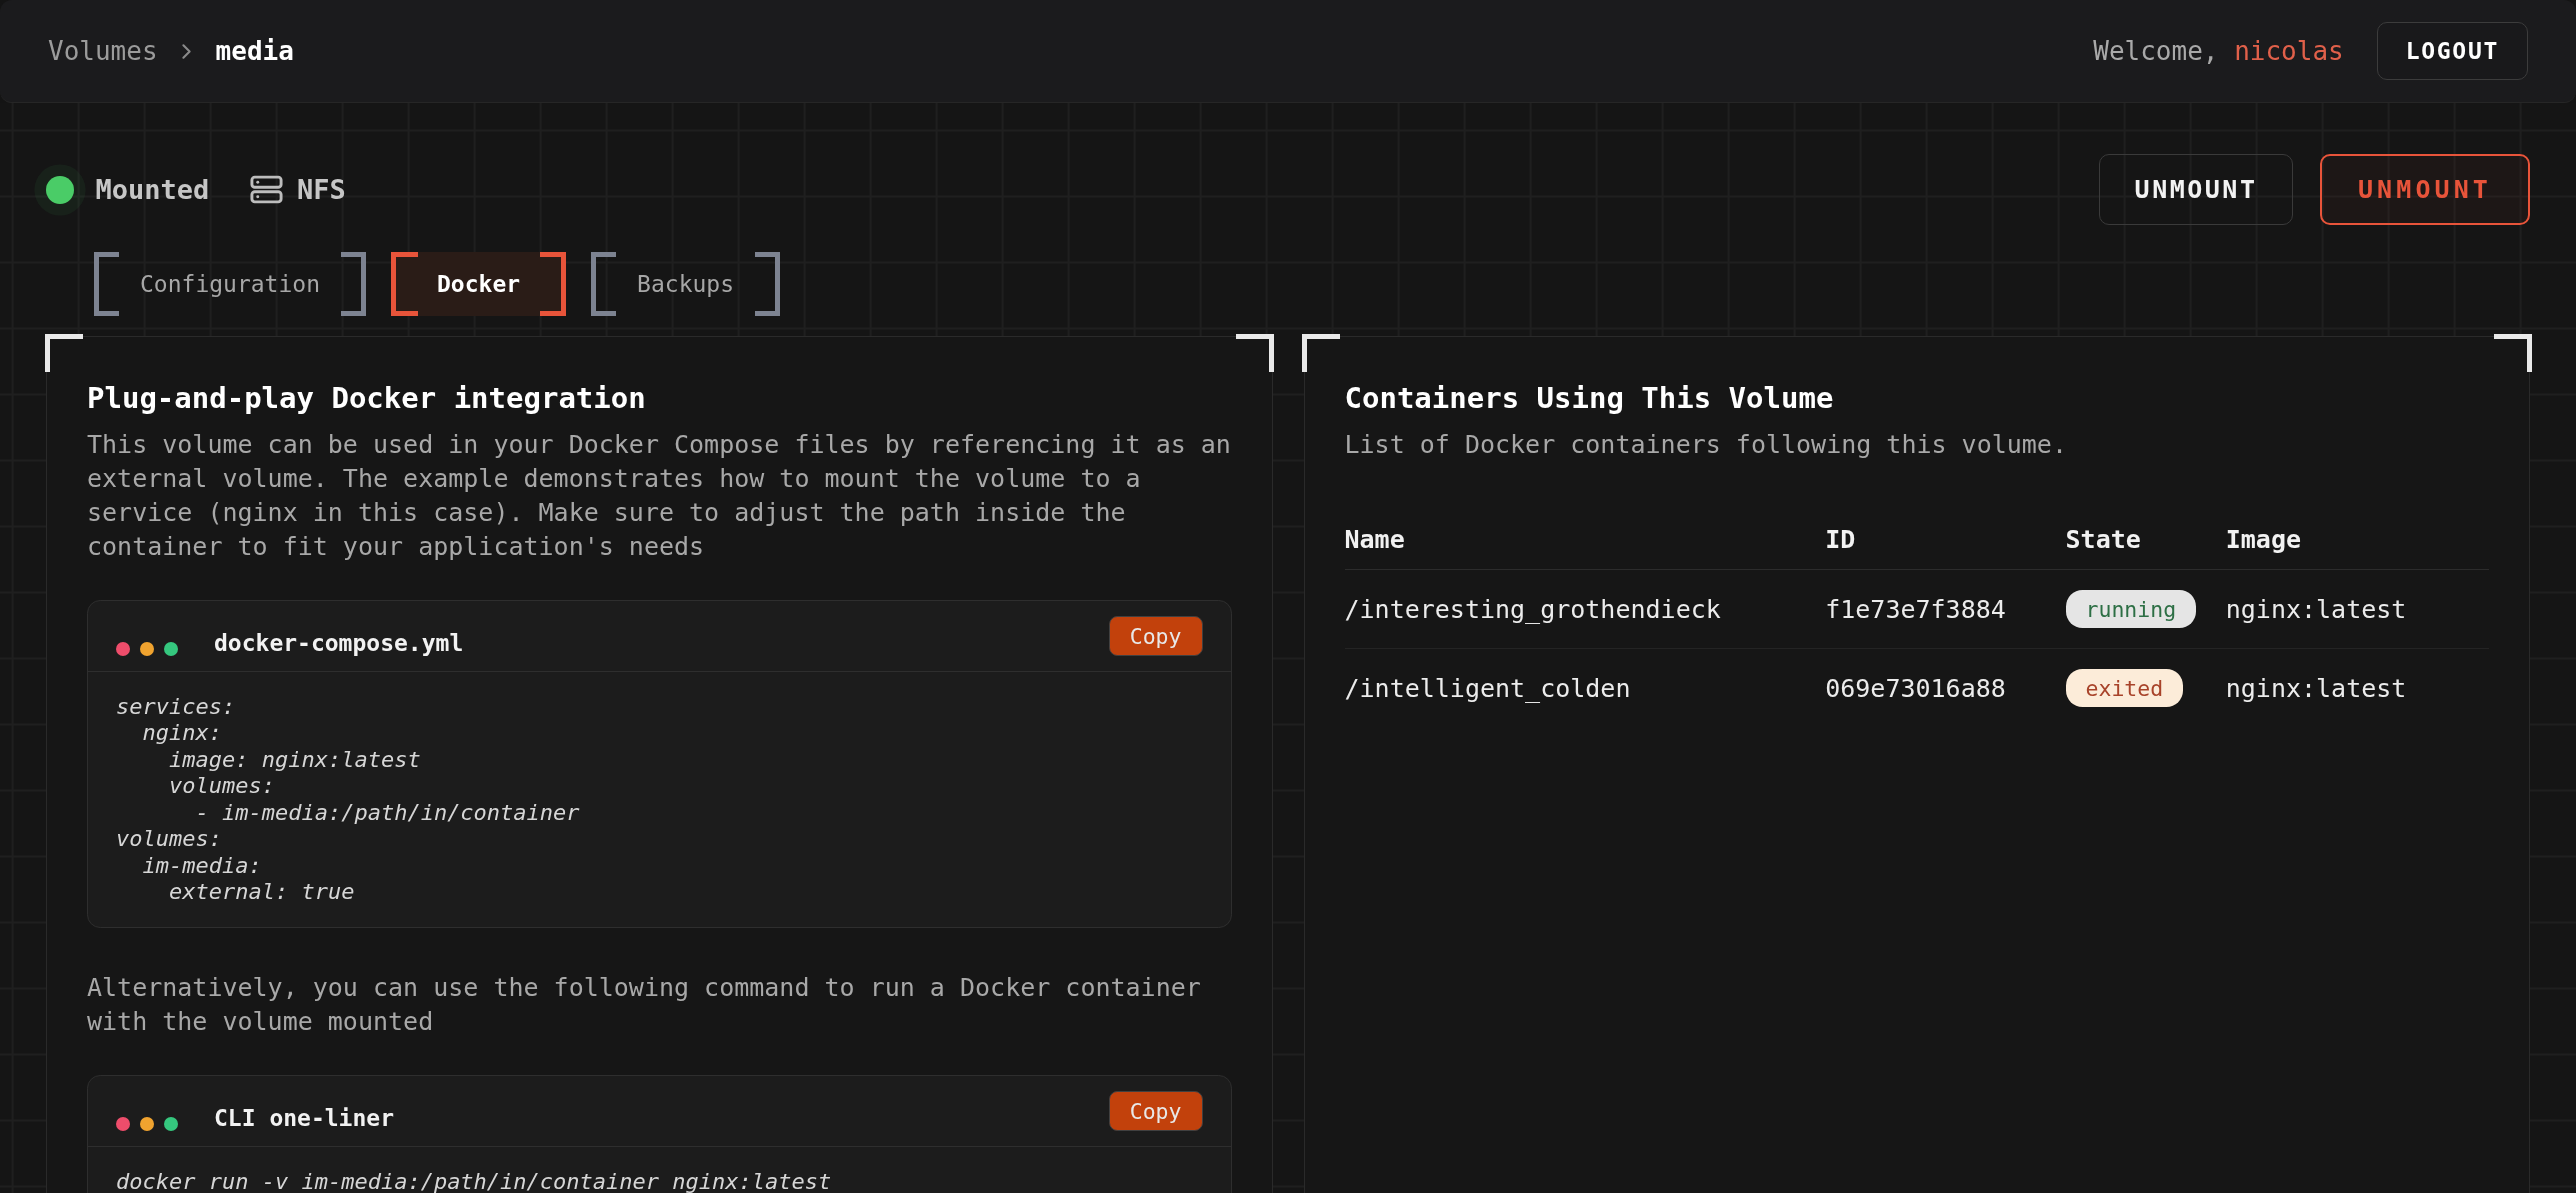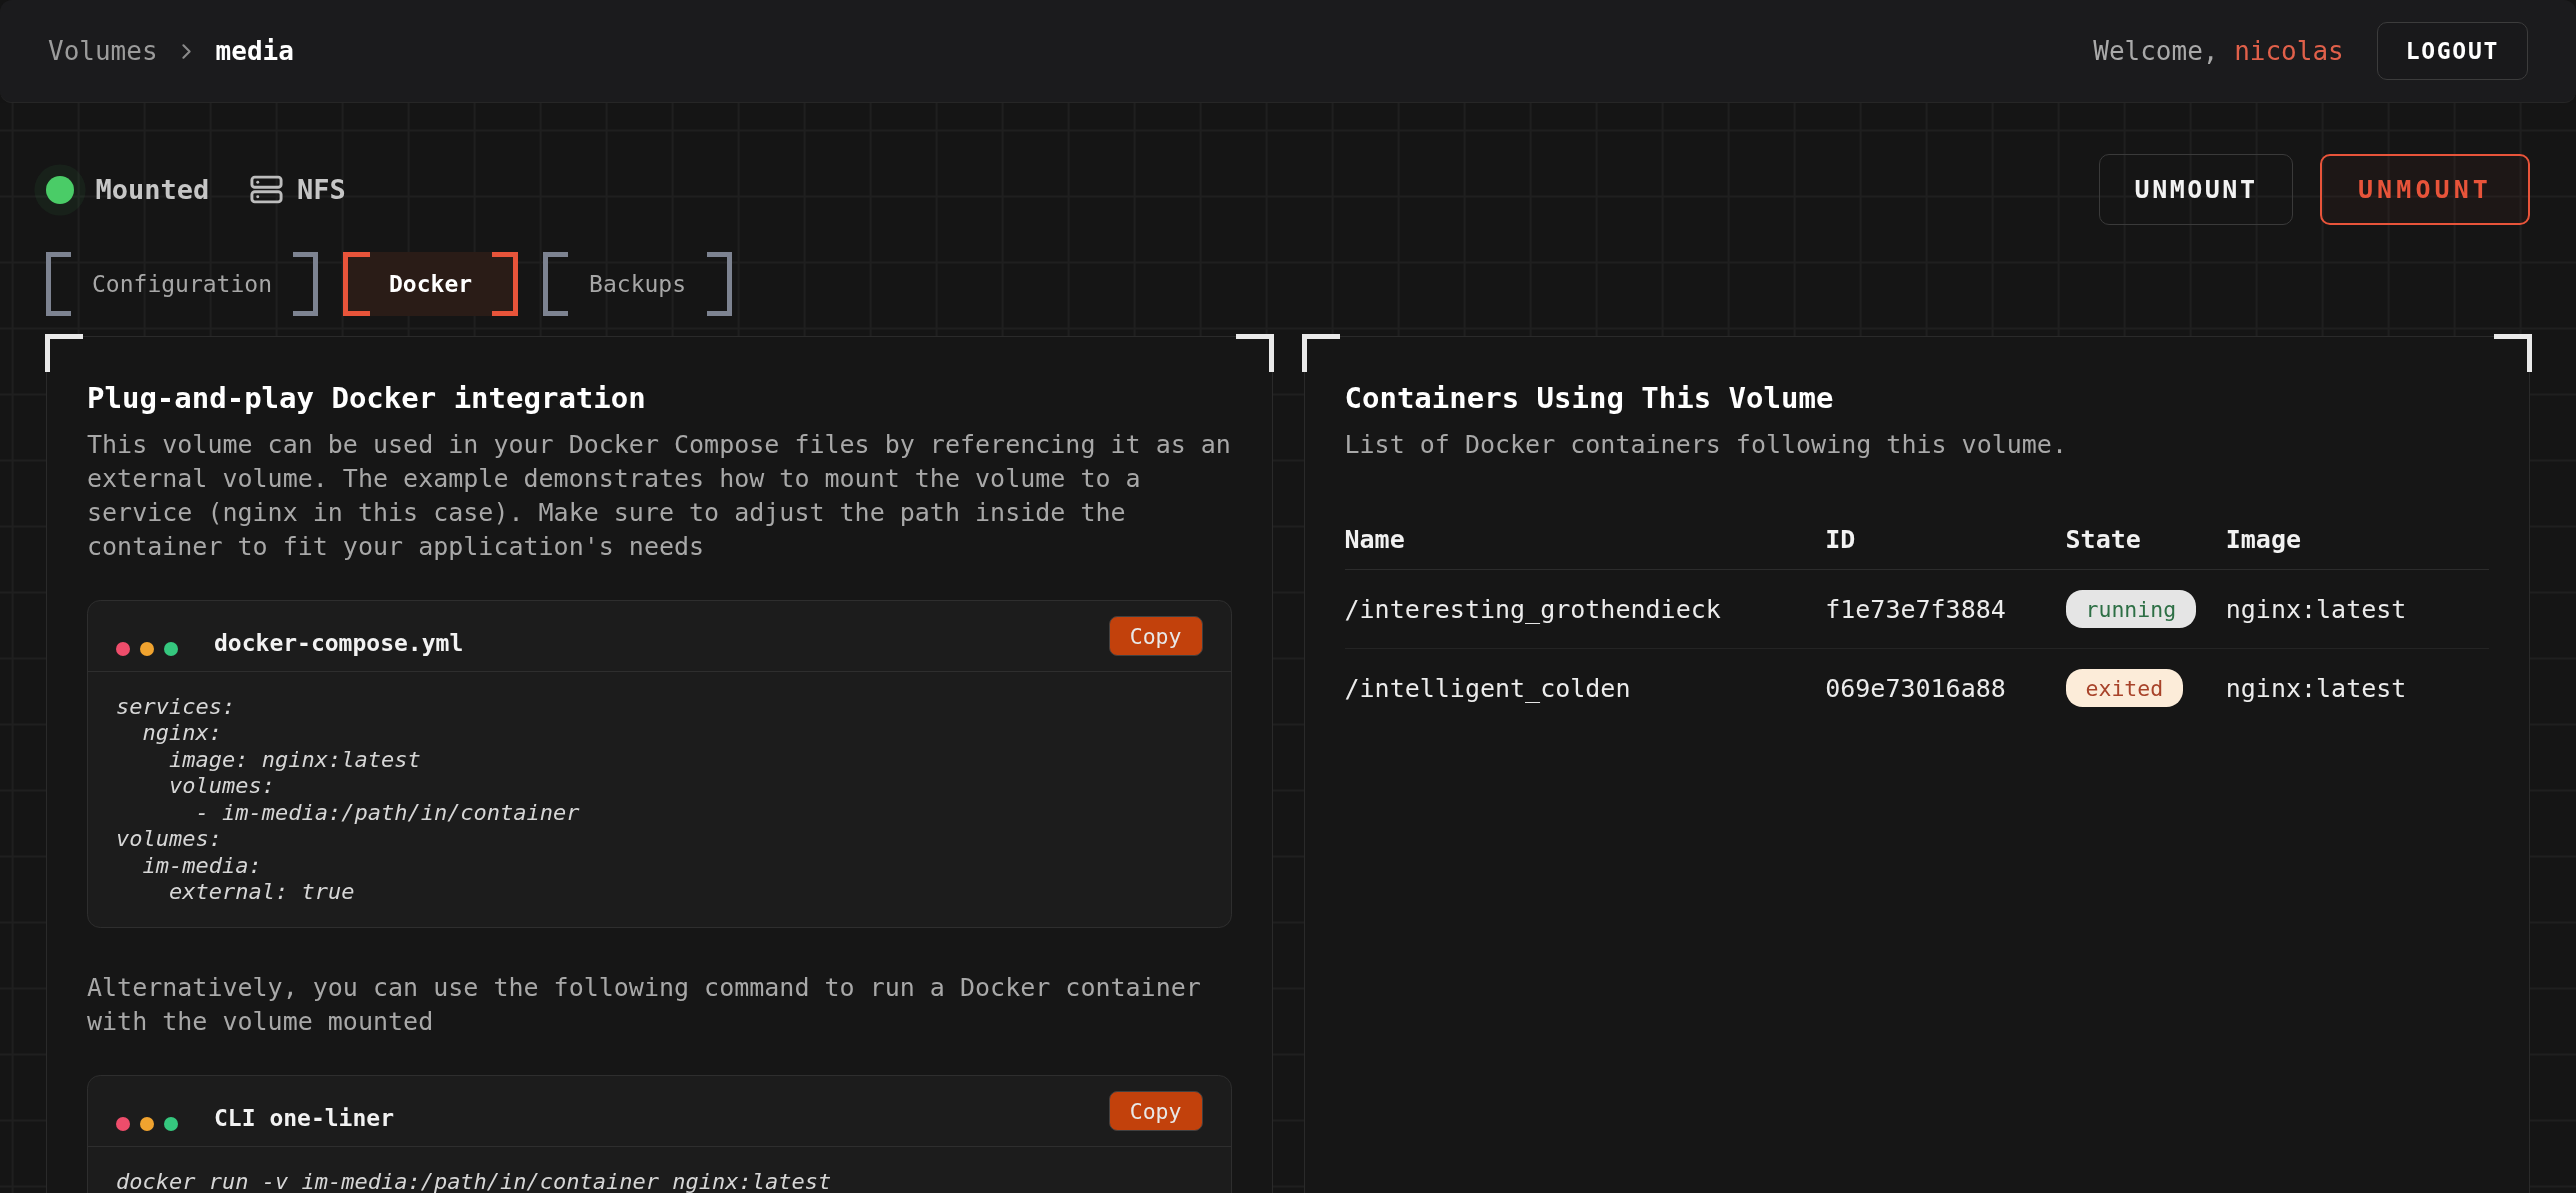--- a/index.html
+++ b/index.html
@@ -36,21 +36,21 @@
   .fs-group { display:flex; align-items:center; gap:13.2px; margin-left:18px; color:#bdbdbd; }
   .btn-row { display:flex; align-items:flex-end; gap:26.5px; }
   .btn-unmount { background:transparent; border:1.7px solid #3a3a3a; border-radius:10px;
     color:#f2f2f2; font-family:inherit; font-size:25px; font-weight:bold;
     letter-spacing:2.5px; padding:20px 35px; cursor:pointer; }
   .btn-delete { background:rgba(232,84,58,0.04); border:2.5px solid #e8543a; border-radius:10px;
     color:#e8543a; font-family:inherit; font-size:25px; font-weight:bold;
     letter-spacing:4.1px; padding:19px 36px; cursor:pointer; }
 
   
-  .tabs { display:flex; gap:25px; margin-top:26.5px; }
+  .tabs { display:flex; gap:25px; margin-top:26.5px;margin-left:48px; }
   .tab { --bk:#7d8391; position:relative; background:transparent; border:none;
     height:64px; padding:0 46px; font-family:inherit; font-size:23px;
     color:#a7a7a7; cursor:pointer; }
   .tab::before, .tab::after { content:""; position:absolute; top:0; bottom:0; width:20px; }
   .tab::before { left:0; border-left:5px solid var(--bk);
     border-top:5px solid var(--bk); border-bottom:5px solid var(--bk); }
   .tab::after { right:0; border-right:5px solid var(--bk);
     border-top:5px solid var(--bk); border-bottom:5px solid var(--bk); }
   .tab.active { --bk:#e8543a; background:#2a1c17; color:#ffffff; font-weight:bold; }
   .tab.active::before, .tab.active::after { border-width:5.8px; width:21.5px; }

